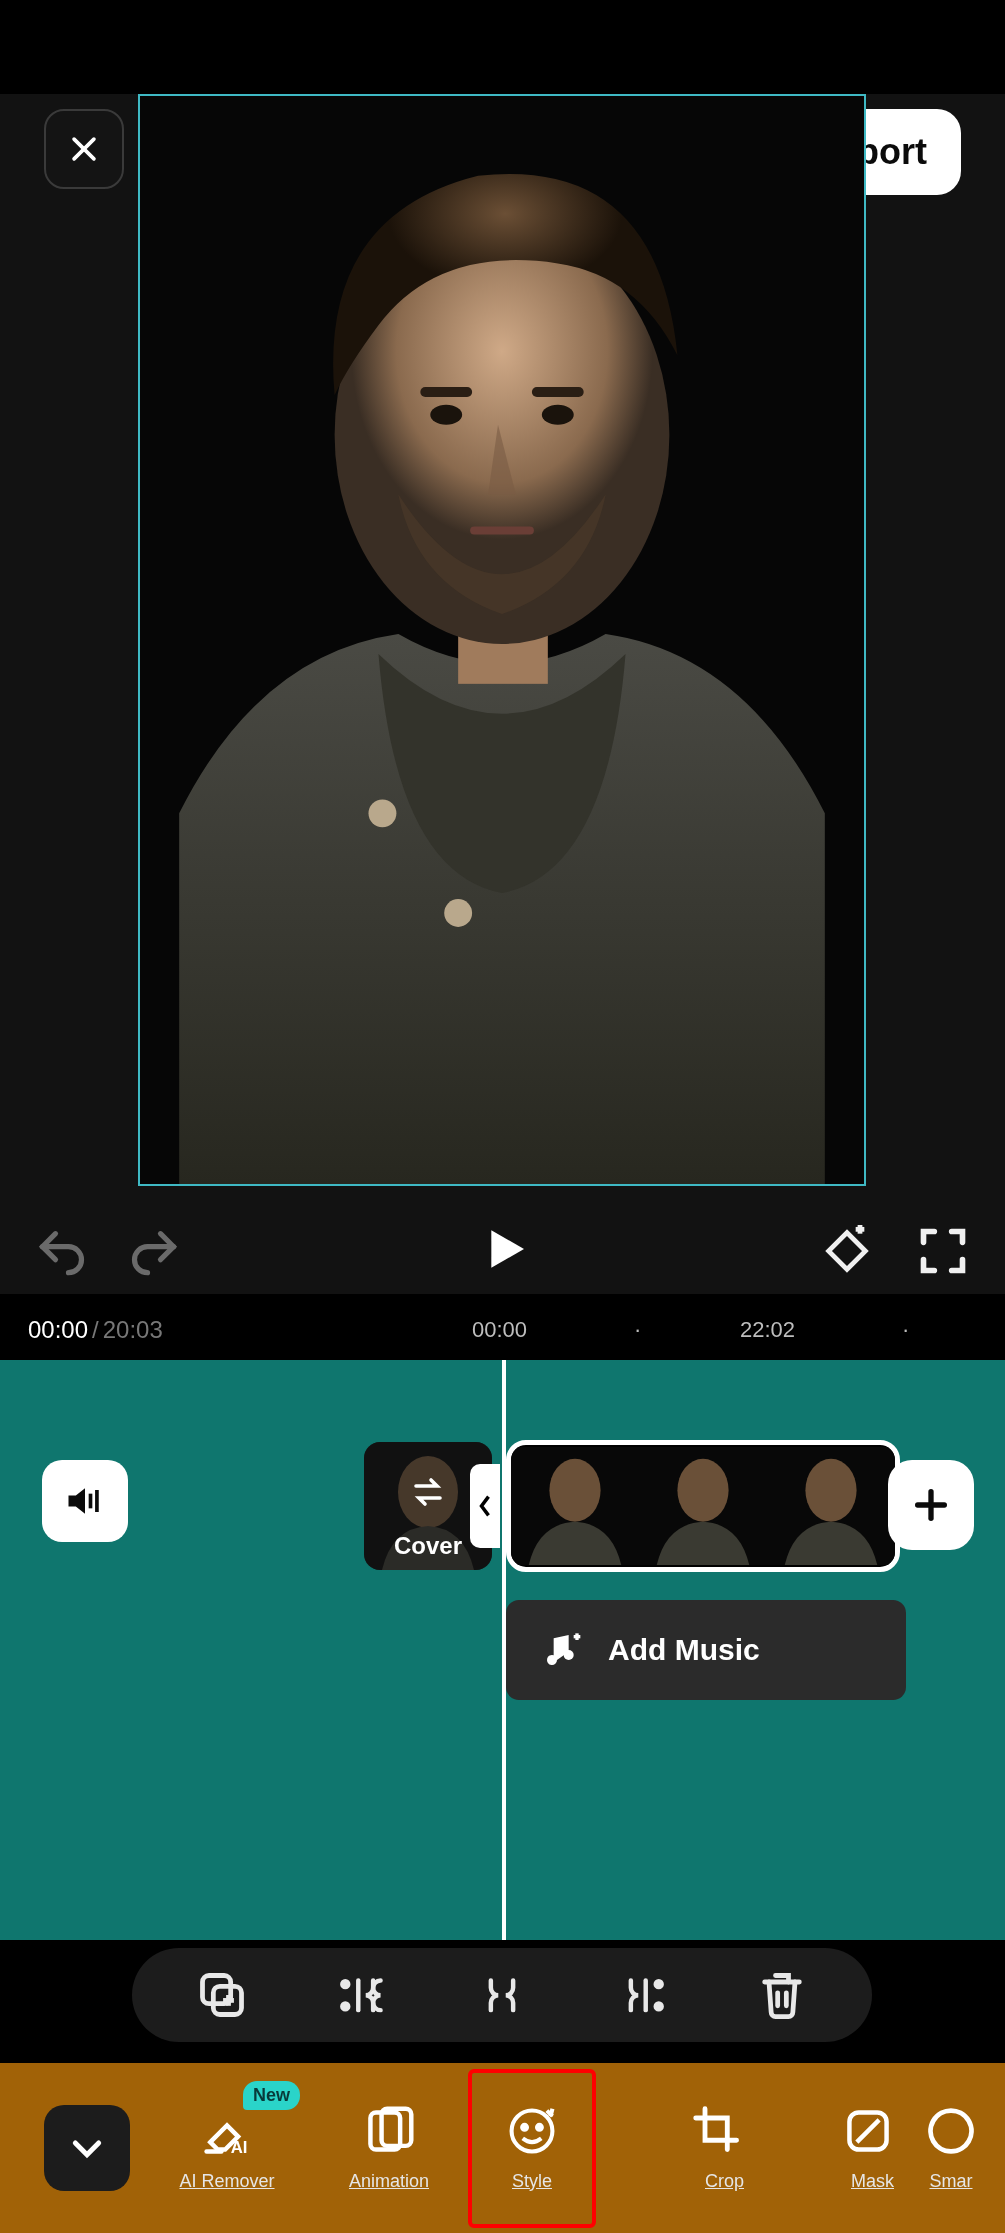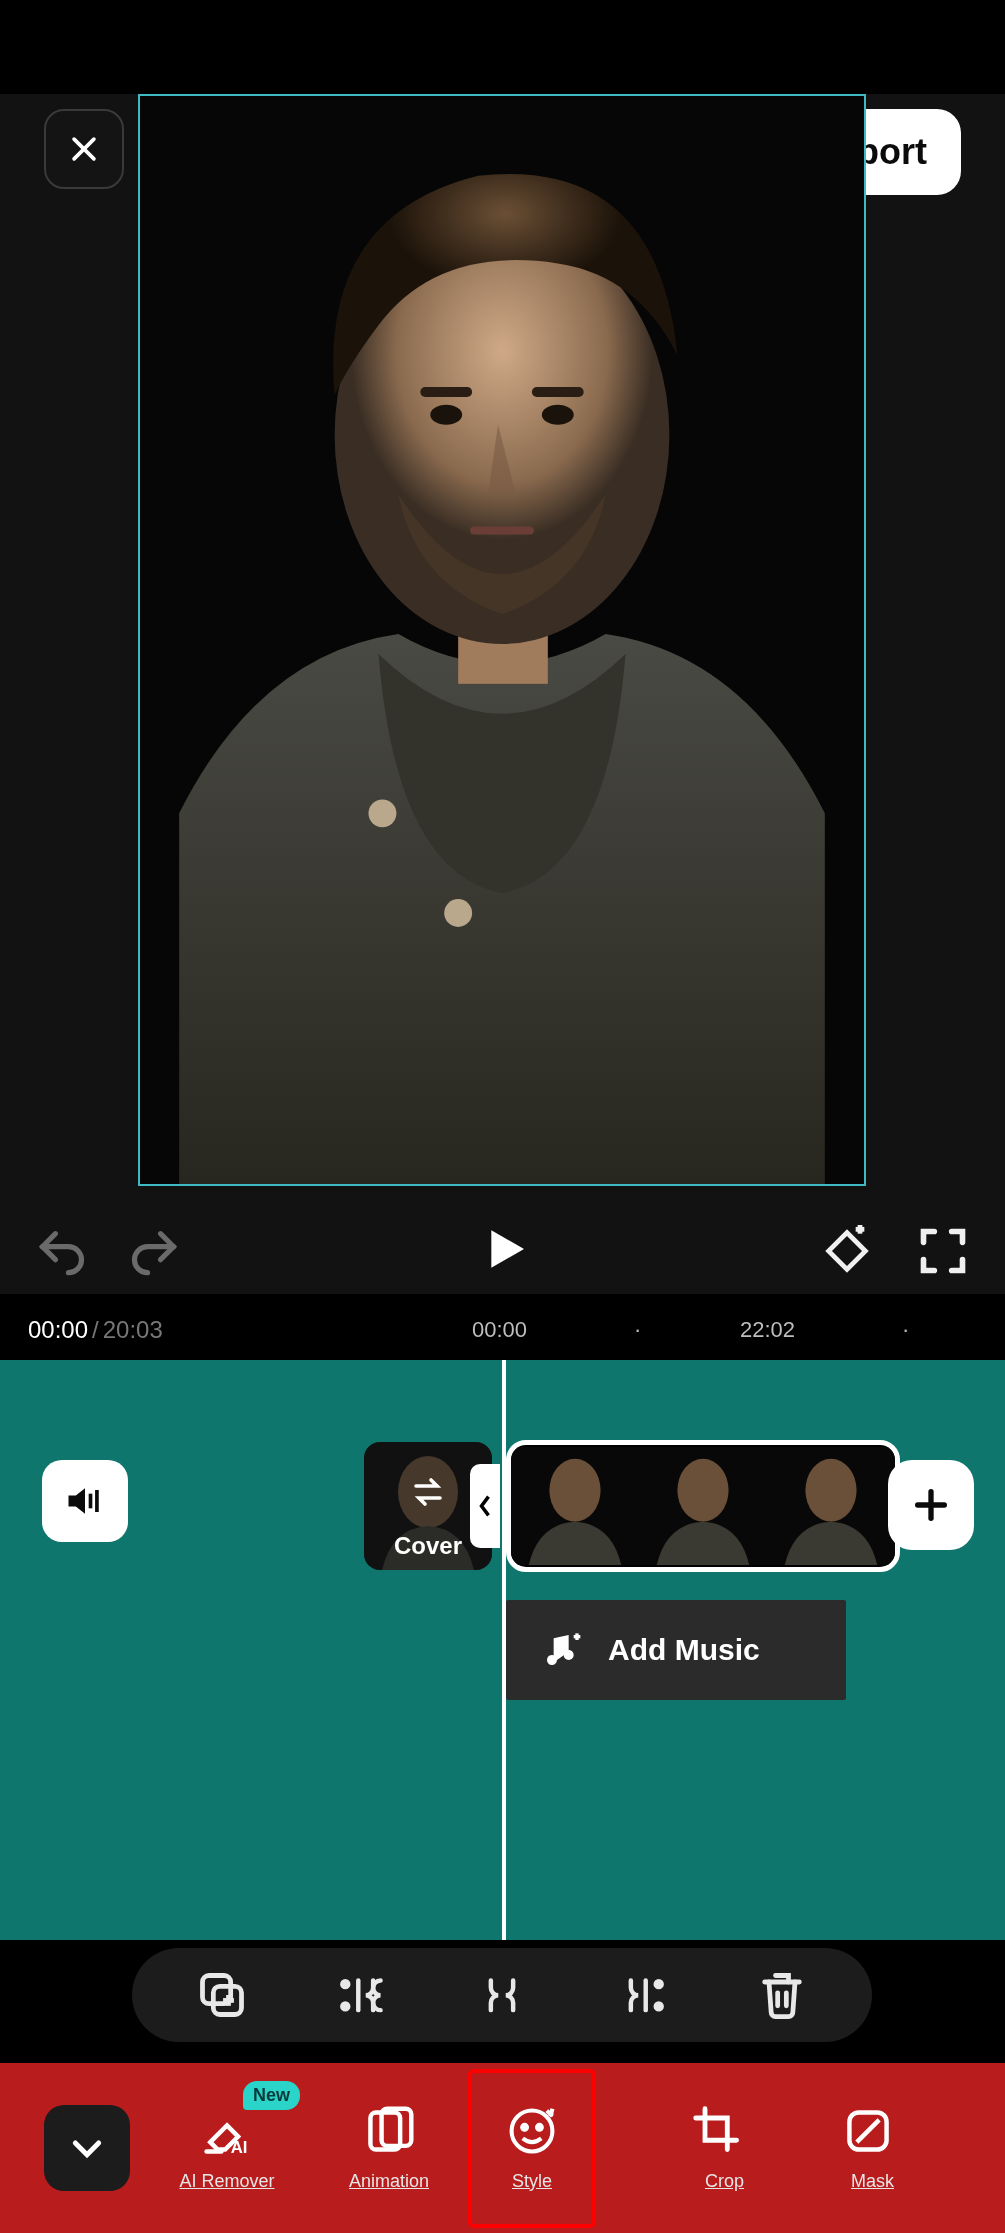--- a/index.html
+++ b/index.html
@@ -129,40 +129,40 @@
   position: absolute; left: 888px; top: 100px;
   width: 86px; height: 90px; border-radius: 24px;
   background: #fff; border: none; display: flex;
   align-items: center; justify-content: center; cursor: pointer;
 }
 .add-clip-btn svg { width: 40px; height: 40px; color: #0b0b0b; }
 
 
 .add-music {
   position: absolute; left: 506px; top: 240px;
-  width: 340px; height: 100px; border-radius: 2px;
+  width: 400px; height: 100px; border-radius: 13px;
   background: #2b2b2b; display: flex; align-items: center;
   padding-left: 36px; gap: 26px; cursor: pointer;
 }
 .add-music svg { width: 40px; height: 40px; color: #fff; }
 .add-music span { color: #fff; font-size: 30px; font-weight: 700; }
 
 
 .edit-pill {
   position: absolute; top: 1948px; left: 132px;
   width: 740px; height: 94px; border-radius: 48px;
   background: #1c1c1c; display: flex; align-items: center; justify-content: space-around;
   padding: 0 20px;
 }
 .edit-pill .pill-btn { width: 52px; height: 52px; color: #e8e8e8; display: flex; align-items: center; justify-content: center; cursor: pointer; }
 
 
 .bottom-toolbar {
   position: absolute; left: 0; right: 0; bottom: 0;
-  height: 170px; background: #b91c1c;
+  height: 170px; background: #a16207;
   display: flex; align-items: center;
 }
 .chevron-btn {
   width: 86px; height: 86px; margin-left: 44px;
   border-radius: 20px; background: #1c1c1c;
   display: flex; align-items: center; justify-content: center; cursor: pointer;
 }
 .chevron-btn svg { width: 40px; height: 40px; color: #fff; }
 
 .tools-scroll {
@@ -483,17 +483,25 @@
       <div class="tool-item tight">
         <div class="tool-icon">
           <svg viewBox="0 0 28 28" fill="none" stroke="currentColor" stroke-width="2.4">
               <rect x="4" y="4" width="20" height="20" rx="5"></rect>
               <line x1="8" y1="20" x2="20" y2="8"></line>
             </svg>
         </div>
         <div class="tool-label">Mask</div>
       </div>
 
+      <div class="tool-item last">
+        <div class="tool-icon" style="margin-left:14px">
+          <svg viewBox="0 0 28 28" fill="none" stroke="currentColor" stroke-width="2.6">
+              <path d="M14 3 a11 11 0 1 0 0.01 0"></path>
+            </svg>
+        </div>
+        <div class="tool-label" style="margin-left:14px">Smar</div>
+      </div>
 
     </div>
   </div>
 
 </div>
 
 </body></html>

